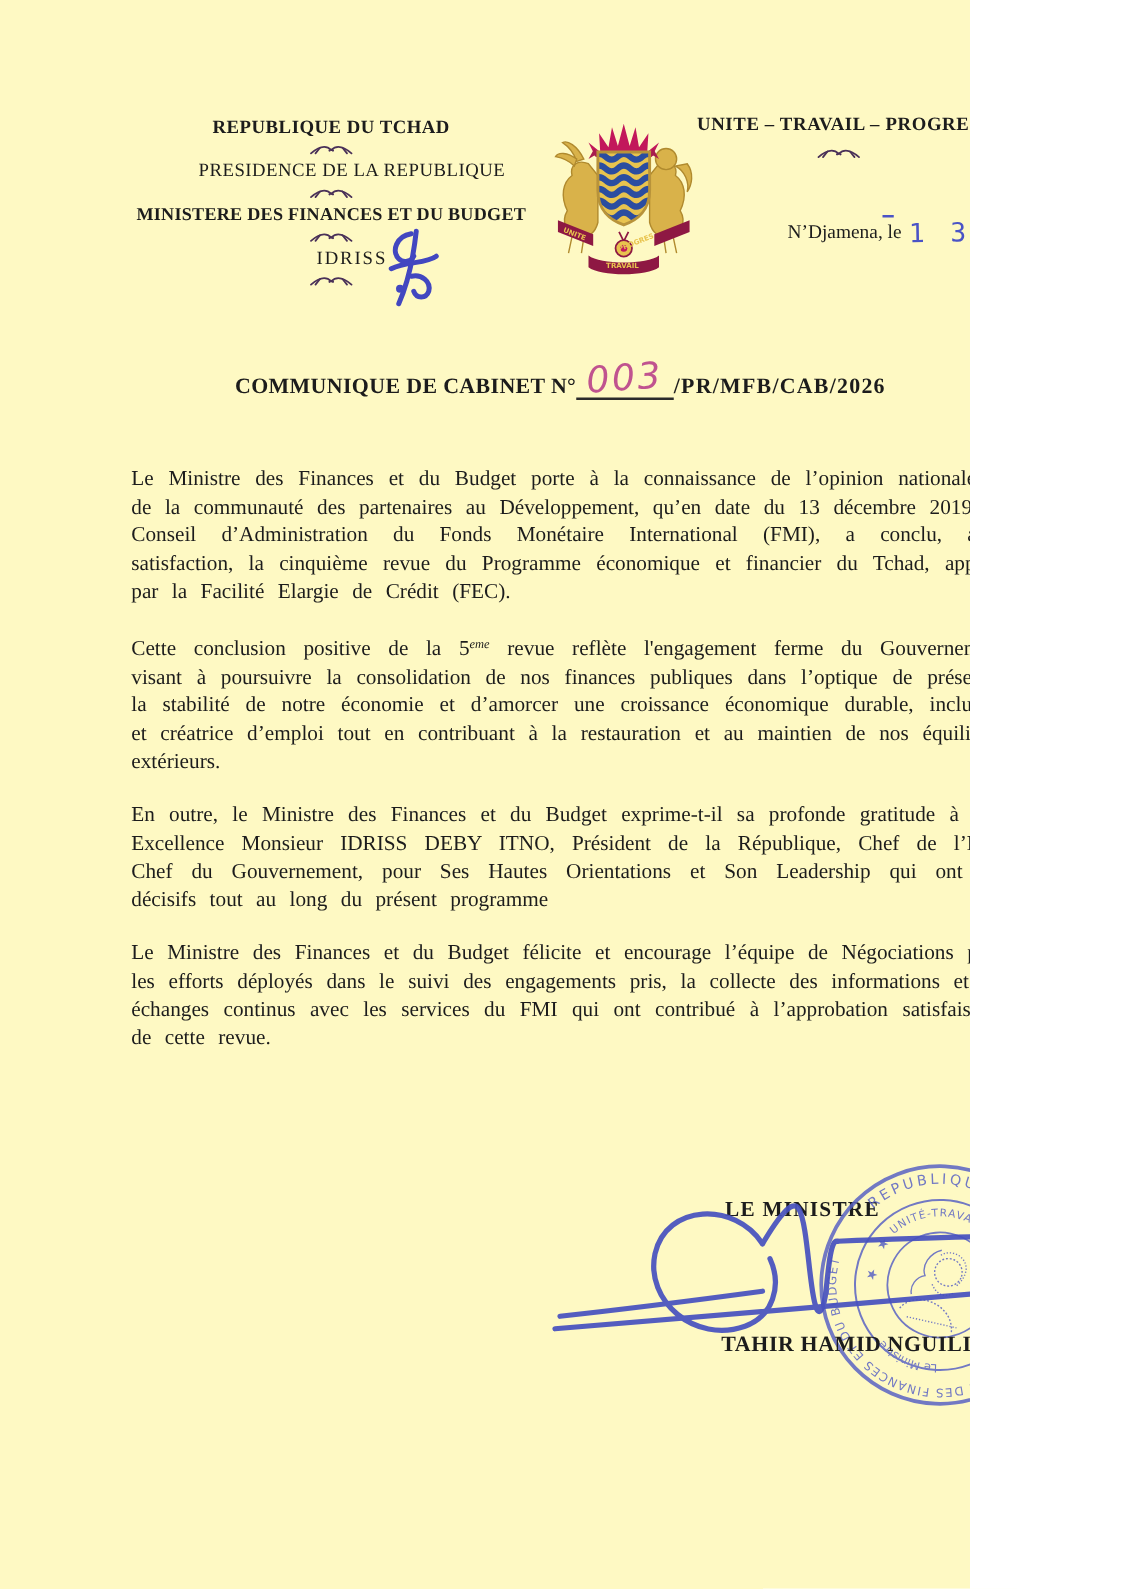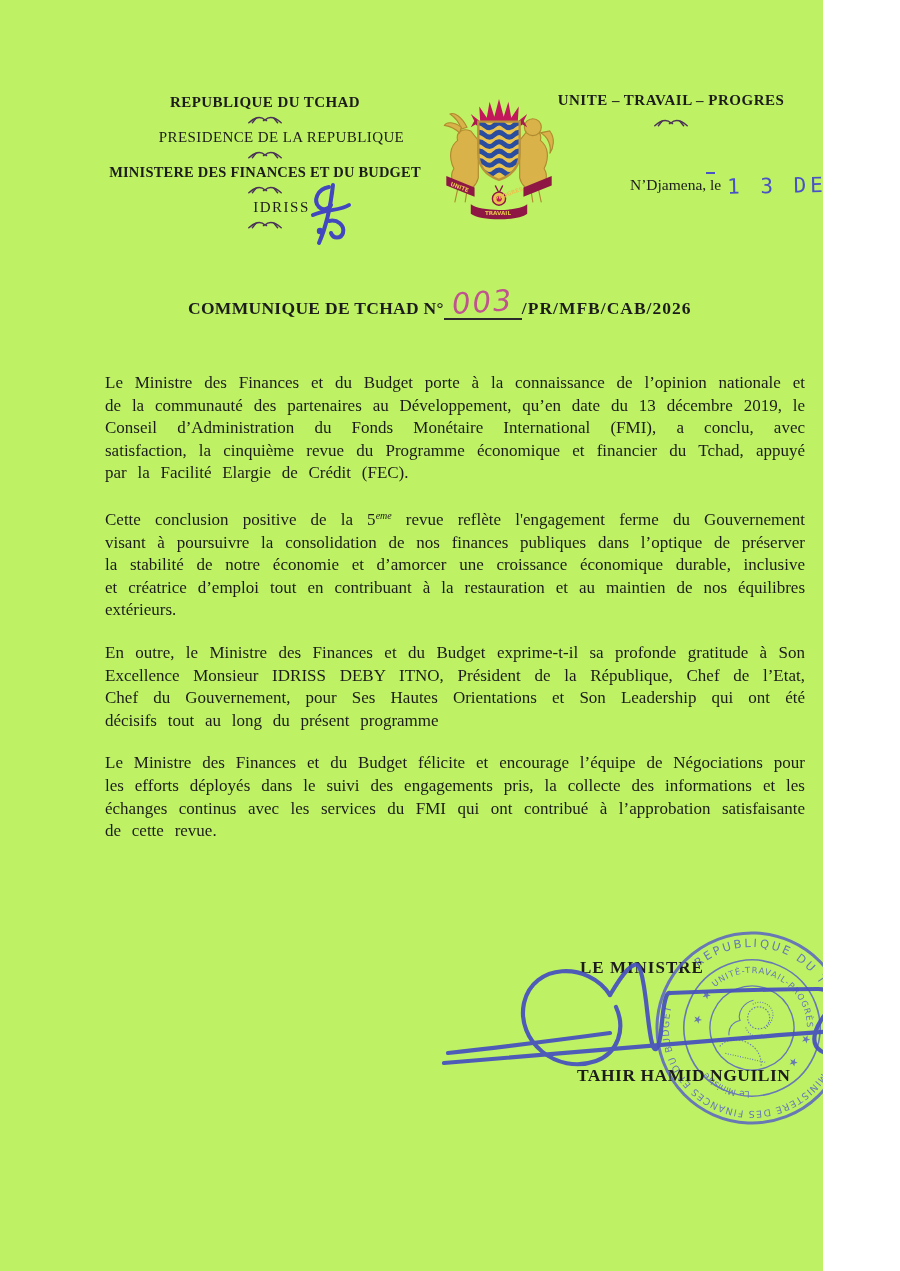--- a/index.html
+++ b/index.html
@@ -1,17 +1,17 @@
 <!DOCTYPE html>
 <html><head>
 <meta charset="utf-8">
 <style>
   html,body{margin:0;padding:0;background:#ffffff;}
-  .page{position:relative;width:776px;height:1271px;background:#bef264;overflow:hidden;
-        font-family:"Liberation Serif",serif;color:#1c1c1c;padding-left:47px;}
+  .page{position:relative;width:776px;height:1271px;background:#fef9c3;overflow:hidden;
+        font-family:"Liberation Serif",serif;color:#1c1c1c;}
 
   
   .hdr-left{position:absolute;left:108px;top:94px;width:314px;display:flex;flex-direction:column;
             align-items:center;gap:2px;text-align:center;}
   .hl-bold{font-weight:bold;font-size:15px;letter-spacing:.4px;white-space:nowrap;}
   .hl-reg{font-size:15px;letter-spacing:.4px;white-space:nowrap;margin-left:33px;}
   .hl-min{font-weight:bold;font-size:14.5px;letter-spacing:.2px;white-space:nowrap;}
   .orn{display:block;margin:1px auto;}
 
   .hdr-right{position:absolute;left:556px;top:92px;width:230px;display:flex;flex-direction:column;
@@ -182,21 +182,21 @@
         <circle cx="21.5" cy="6.5" r="1" fill="#4a3158"></circle>
     </svg>
   </div>
 
   <div class="dateline">
     <span class="lbl">N’Djamena, le</span><span class="date-stamp">1 3 DEC 2019</span>
   </div>
   <div class="date-artifact"></div>
 
   <div class="title">
-    <span>COMMUNIQUE DE TCHAD N°</span><span class="t-num-slot"><span class="t-num">003</span></span><span class="t-suf">/PR/MFB/CAB/2026</span>
+    <span>COMMUNIQUE DE CABINET N°</span><span class="t-num-slot"><span class="t-num">003</span></span><span class="t-suf">/PR/MFB/CAB/2026</span>
   </div>
 
   <div class="body-text">
     <p><span>Le Ministre des Finances et du Budget porte à la connaissance de l’opinion nationale et de la communauté des partenaires au Développement, qu’en date du 13 décembre 2019, le Conseil d’Administration du Fonds Monétaire International (FMI), a conclu, avec satisfaction, la cinquième revue du Programme économique et financier du Tchad, appuyé par la Facilité Elargie de Crédit (FEC).</span></p>
     <p><span>Cette conclusion positive de la 5</span><sup>eme</sup><span> revue reflète l'engagement ferme du Gouvernement visant à poursuivre la consolidation de nos finances publiques dans l’optique de préserver la stabilité de notre économie et d’amorcer une croissance économique durable, inclusive et créatrice d’emploi tout en contribuant à la restauration et au maintien de nos équilibres extérieurs.</span></p>
     <p><span>En outre, le Ministre des Finances et du Budget exprime-t-il sa profonde gratitude à Son Excellence Monsieur IDRISS DEBY ITNO, Président de la République, Chef de l’Etat, Chef du Gouvernement, pour Ses Hautes Orientations et Son Leadership qui ont été décisifs tout au long du présent programme</span></p>
     <p><span>Le Ministre des Finances et du Budget félicite et encourage l’équipe de Négociations pour les efforts déployés dans le suivi des engagements pris, la collecte des informations et les échanges continus avec les services du FMI qui ont contribué à l’approbation satisfaisante de cette revue.</span></p>
   </div>
 
   <div class="role">LE MINISTRE</div>

